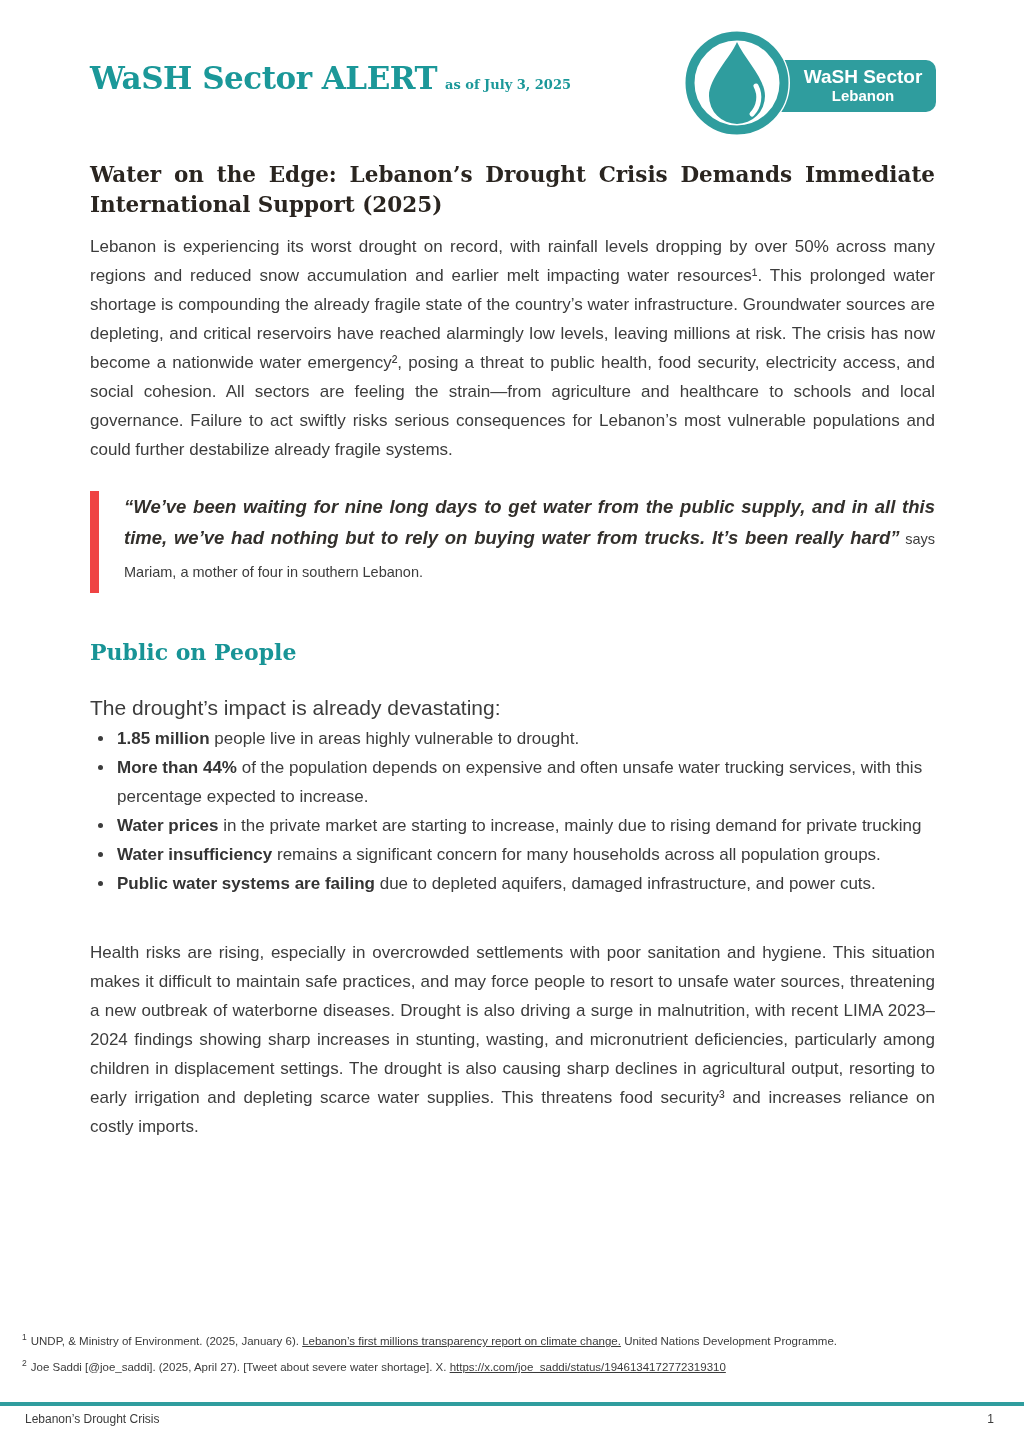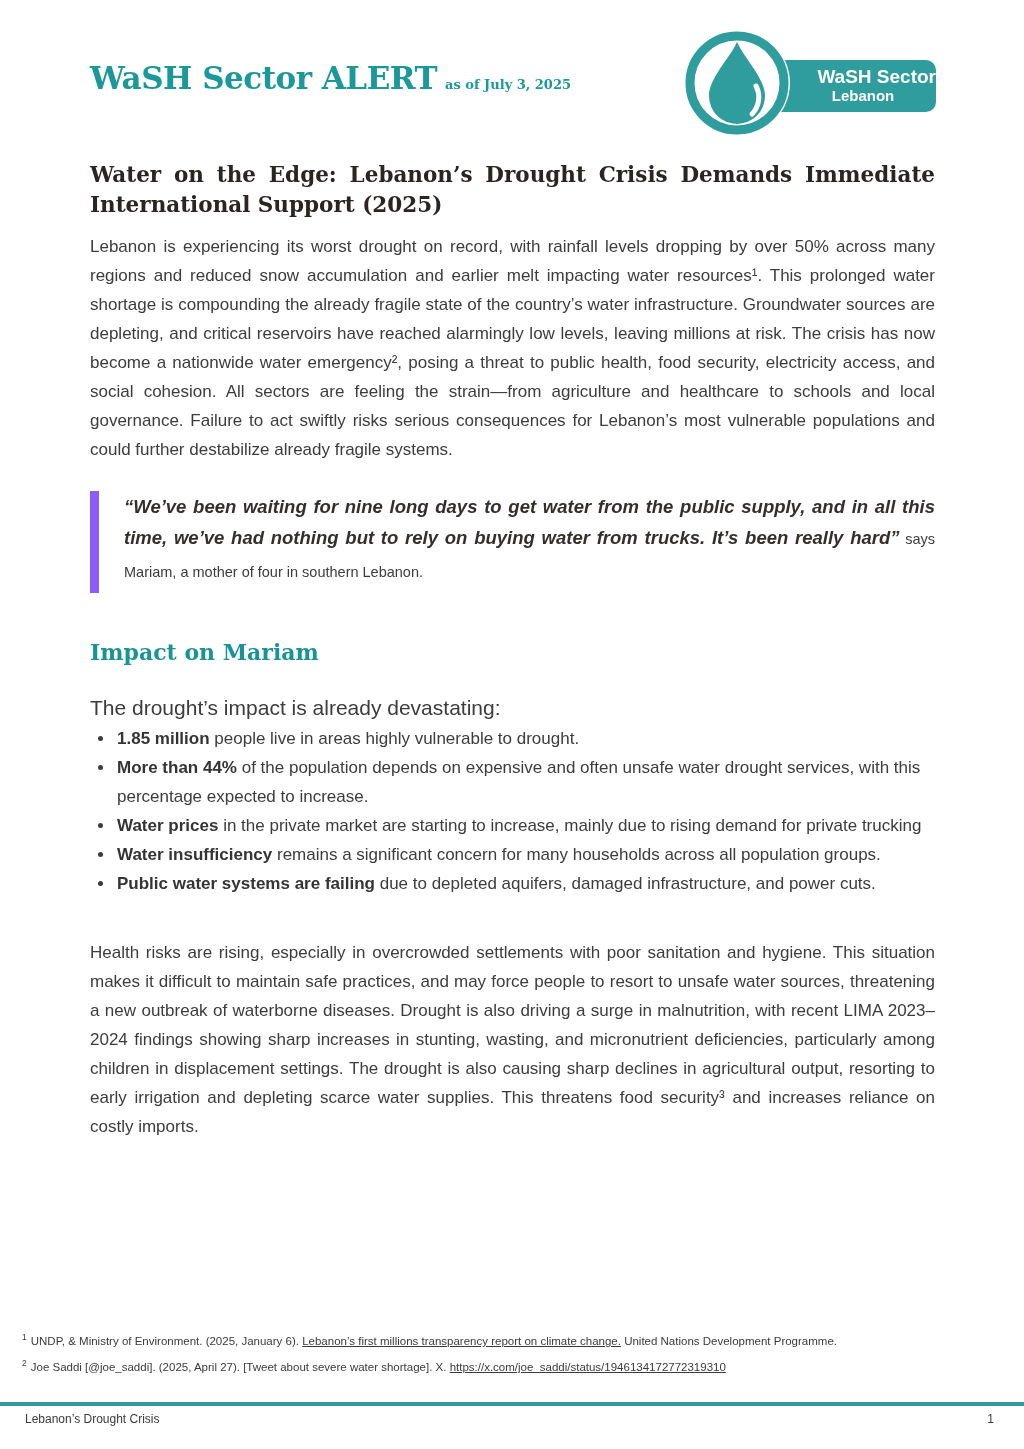--- a/index.html
+++ b/index.html
@@ -45,21 +45,21 @@
     background: #2f9d9e;
     border-radius: 10px;
     color: #ffffff;
     text-align: center;
     padding-left: 34px;
     line-height: 1.1;
     display: flex;
     flex-direction: column;
     justify-content: center;
   }
-  .logo-badge .l1 { font-size: 19px; font-weight: bold; text-align: right; }
+  .logo-badge .l1 { font-size: 19px; font-weight: bold; }
   .logo-badge .l2 { font-size: 15px; font-weight: bold; }
   .logo-mark {
     position: absolute; left: 0; top: 0;
     width: 106px; height: 106px;
     background: #ffffff;
     border-radius: 50%;
   }
 
   
   .content { padding: 0 89px 0 90px; color: #3c3c3c; }
@@ -77,21 +77,21 @@
   .para {
     margin-top: 12px;
     font-size: 17px;
     line-height: 29px;
     text-align: justify;
     color: #3c3c3c;
   }
 
   .quote-block {
     margin-top: 27px;
-    border-left: 9px solid #8b5cf6;
+    border-left: 9px solid #ef4444;
     padding-left: 25px;
     min-height: 102px;
   }
   .quote-text {
     font-size: 18.5px;
     line-height: 31px;
     font-weight: bold;
     font-style: italic;
     color: #33302c;
     text-align: justify;
@@ -181,27 +181,27 @@
   <div class="content">
 
     <h1 class="doc-title">Water on the Edge: Lebanon’s Drought Crisis Demands Immediate International Support (2025)</h1>
 
     <p class="para">Lebanon is experiencing its worst drought on record, with rainfall levels dropping by over 50% across many regions and reduced snow accumulation and earlier melt impacting water resources¹. This prolonged water shortage is compounding the already fragile state of the country’s water infrastructure. Groundwater sources are depleting, and critical reservoirs have reached alarmingly low levels, leaving millions at risk. The crisis has now become a nationwide water emergency², posing a threat to public health, food security, electricity access, and social cohesion. All sectors are feeling the strain—from agriculture and healthcare to schools and local governance. Failure to act swiftly risks serious consequences for Lebanon’s most vulnerable populations and could further destabilize already fragile systems.</p>
 
     <div class="quote-block">
       <div class="quote-text"><span>“We’ve been waiting for nine long days to get water from the public supply, and in all this time, we’ve had nothing but to rely on buying water from trucks. It’s been really hard”</span><span class="quote-attrib"> says Mariam, a mother of four in southern Lebanon.</span></div>
     </div>
 
-    <h2 class="section-heading">Impact on Mariam</h2>
+    <h2 class="section-heading">Public on People</h2>
 
     <p class="list-intro">The drought’s impact is already devastating:</p>
 
     <ul class="impact-list">
       <li><span class="b">1.85 million</span><span> people live in areas highly vulnerable to drought.</span></li>
-      <li><span class="b">More than 44%</span><span> of the population depends on expensive and often unsafe water drought services, with this percentage expected to increase.</span></li>
+      <li><span class="b">More than 44%</span><span> of the population depends on expensive and often unsafe water trucking services, with this percentage expected to increase.</span></li>
       <li><span class="b">Water prices</span><span> in the private market are starting to increase, mainly due to rising demand for private trucking</span></li>
       <li><span class="b">Water insufficiency</span><span> remains a significant concern for many households across all population groups.</span></li>
       <li><span class="b">Public water systems are failing</span><span> due to depleted aquifers, damaged infrastructure, and power cuts.</span></li>
     </ul>
 
     <p class="para" style="margin-top:40px">Health risks are rising, especially in overcrowded settlements with poor sanitation and hygiene. This situation makes it difficult to maintain safe practices, and may force people to resort to unsafe water sources, threatening a new outbreak of waterborne diseases. Drought is also driving a surge in malnutrition, with recent LIMA 2023–2024 findings showing sharp increases in stunting, wasting, and micronutrient deficiencies, particularly among children in displacement settings.  The drought is also causing sharp declines in agricultural output, resorting to early irrigation and depleting scarce water supplies. This threatens food security³ and increases reliance on costly imports.</p>
 
   </div>
 
   <div class="footnotes">

